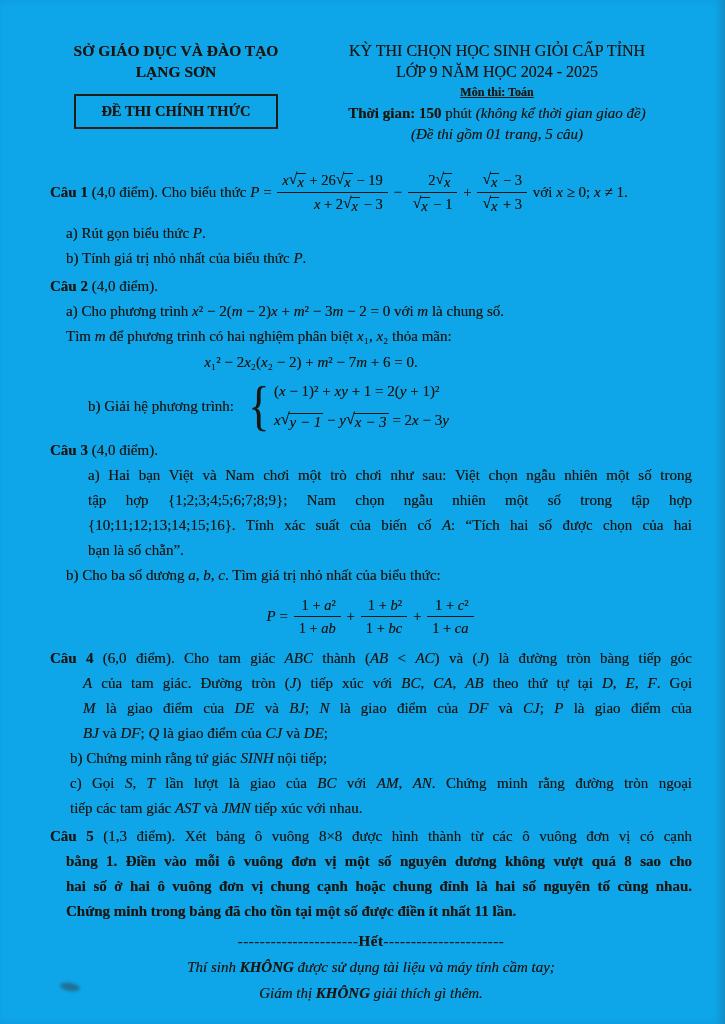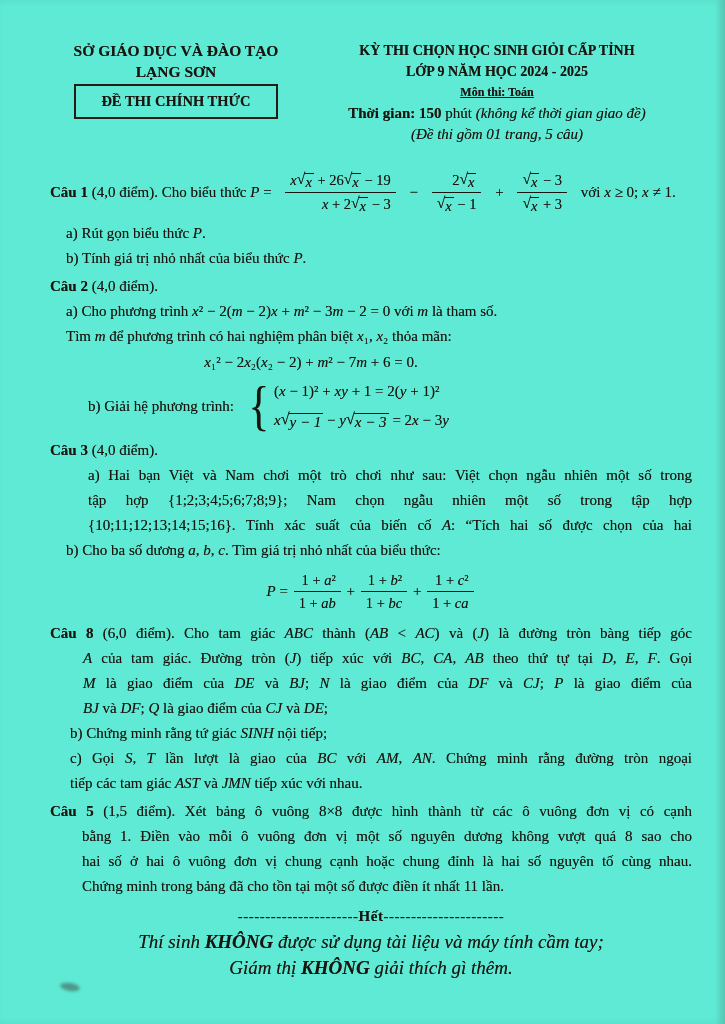--- a/index.html
+++ b/index.html
@@ -1,72 +1,72 @@
 <!DOCTYPE html>
 <html lang="vi"><head>
 <meta charset="utf-8">
 <style>
   html,body{margin:0;padding:0;}
   body{background:#e9e9e7;font-family:"Liberation Serif","DejaVu Serif",serif;}
   .page{
     position:relative;width:725px;height:1024px;box-sizing:border-box;
-    background:#5eead4;color:#1a150f;overflow:hidden;
+    background:#0ea5e9;color:#1a150f;overflow:hidden;
     padding:40px 33px 0 50px;
     font-size:15px;line-height:25px;
     text-shadow:0 0 .4px rgba(25,18,10,.55);
     box-shadow:inset -4px 0 8px rgba(0,0,0,.07);
   }
   .bold{font-weight:bold;}
   .it{font-style:italic;}
 
   
   .header{display:flex;}
   .h-left{width:252px;flex:none;text-align:center;}
   .h-left .h-line{font-size:15.5px;font-weight:bold;line-height:21px;}
-  .official-box{display:inline-block;border:2px solid #231d15;padding:8px 25px;margin-top:2px;
+  .official-box{display:inline-block;border:2px solid #231d15;padding:8px 25px;margin-top:12px;
     font-weight:bold;font-size:14.5px;line-height:1;}
   .h-right{flex:1;text-align:center;}
   .h-right .h-line{line-height:21px;}
-  .h-right .big{font-size:14px;font-weight:bold;}
+  .h-right .big{font-size:16px;font-weight:normal;}
   .h-right .sub{font-size:12px;font-weight:bold;text-decoration:underline;}
 
   main{margin-top:20px;}
   .q{margin-bottom:3px;}
   .item{margin-left:16px;}
   .jline{text-align:justify;}
   .stretch{text-align-last:justify;}
   .q4 .cont{margin-left:33px;}
   .q4 .item{margin-left:20px;}
-  .q5 .cont{margin-left:32px;}
+  .q5 .cont{margin-left:16px;font-weight:bold;}
   .q3a{margin-left:38px;}
 
   
   .fline{display:flex;align-items:center;white-space:nowrap;}
   .fline .seg{white-space:pre;flex:none;}
-  .q1-line{height:54px;margin:4px 0 2px;gap:8px;}
+  .q1-line{height:54px;margin:4px 0 2px;}
   .center{justify-content:center;height:52px;margin:2px 0 4px;}
   .frac{flex:none;display:inline-block;text-align:right;font-size:14.5px;line-height:18px;margin:0 2px;}
   .frac .num{display:block;padding:0 5px 2px;white-space:pre;}
   .frac .den{display:block;border-top:1.4px solid #1a150f;padding:2px 5px 0;white-space:pre;}
 
   .sqrt{white-space:nowrap;}
   .rsign{display:inline-block;font-size:1.08em;transform:translateY(-1px);}
   .rad{display:inline-block;border-top:1.35px solid currentColor;line-height:15px;
        padding:1px 2px 0 1px;margin-left:-1px;vertical-align:-2px;}
 
   .center-eq{text-align:center;padding-right:120px;margin:1px 0 2px;white-space:nowrap;}
   .sysline{display:flex;align-items:center;margin-left:38px;margin-top:2px;}
   .system{display:inline-flex;align-items:center;margin-left:12px;}
   .brace{font-size:54px;line-height:56px;display:inline-block;transform:scaleX(.8);margin-right:2px;font-weight:400;}
   .sysrows{display:inline-block;}
   .sysrow{display:block;line-height:29px;white-space:pre;}
 
   
   .hr{text-align:center;margin-top:5px;letter-spacing:.5px;}
-  .note{text-align:center;font-size:19px;line-height:26px;}
+  .note{text-align:center;font-size:15px;line-height:26px;}
 
   
   .scan-edge{position:absolute;top:0;right:0;width:9px;height:100%;
     background:linear-gradient(to right,rgba(0,0,0,0),rgba(60,55,48,.14));pointer-events:none;}
   .smudge{position:absolute;left:60px;top:983px;width:20px;height:8px;background:#3a342c;
     opacity:.45;border-radius:50%;filter:blur(1.6px);transform:rotate(9deg);}
 </style>
 </head>
 <body>
 
@@ -109,41 +109,42 @@
           <span class="den"><span class="sqrt"><span class="rsign">√</span><span class="rad it">x</span></span><span> + 3</span></span>
         </span>
         <span class="seg"><span> với </span><span class="it">x</span><span> ≥ 0; </span><span class="it">x</span><span> ≠ 1.</span></span>
       </div>
       <div class="item"><span>a) Rút gọn biểu thức </span><span class="it">P</span><span>.</span></div>
       <div class="item"><span>b) Tính giá trị nhỏ nhất của biểu thức </span><span class="it">P</span><span>.</span></div>
     </div>
 
     <div class="q">
       <div><span class="bold">Câu 2</span><span> (4,0 điểm).</span></div>
-      <div class="item"><span>a) Cho phương trình </span><span class="it">x</span><span>² − 2(</span><span class="it">m</span><span> − 2)</span><span class="it">x</span><span> + </span><span class="it">m</span><span>² − 3</span><span class="it">m</span><span> − 2 = 0 với </span><span class="it">m</span><span> là tham số.</span></div>
+      <div class="item"><span>a) Cho phương trình </span><span class="it">x</span><span>² − 2(</span><span class="it">m</span><span> − 2)</span><span class="it">x</span><span> + </span><span class="it">m</span><span>² − 3</span><span class="it">m</span><span> − 2 = 0 với </span><span class="it">m</span><span> là chung số.</span></div>
       <div class="item"><span>Tìm </span><span class="it">m</span><span> để phương trình có hai nghiệm phân biệt </span><span class="it">x</span><span>₁, </span><span class="it">x</span><span>₂ thỏa mãn:</span></div>
       <div class="center-eq"><span class="it">x</span><span>₁² − 2</span><span class="it">x</span><span>₂(</span><span class="it">x</span><span>₂ − 2) + </span><span class="it">m</span><span>² − 7</span><span class="it">m</span><span> + 6 = 0.</span></div>
       <div class="sysline">
         <span class="seg"><span>b) Giải hệ phương trình:</span></span>
         <span class="system">
           <span class="brace">{</span>
           <span class="sysrows">
             <span class="sysrow"><span>(</span><span class="it">x</span><span> − 1)² + </span><span class="it">xy</span><span> + 1 = 2(</span><span class="it">y</span><span> + 1)²</span></span>
             <span class="sysrow"><span class="it">x</span><span class="sqrt"><span class="rsign">√</span><span class="rad it">y − 1</span></span><span> − </span><span class="it">y</span><span class="sqrt"><span class="rsign">√</span><span class="rad it">x − 3</span></span><span> = 2</span><span class="it">x</span><span> − 3</span><span class="it">y</span></span>
           </span>
         </span>
       </div>
     </div>
 
     <div class="q">
       <div><span class="bold">Câu 3</span><span> (4,0 điểm).</span></div>
       <div class="q3a">
         <div class="jline stretch"><span>a) Hai bạn Việt và Nam chơi một trò chơi như sau: Việt chọn ngẫu nhiên một số trong</span></div>
         <div class="jline stretch"><span>tập hợp </span><span>{1;2;3;4;5;6;7;8;9}</span><span>; Nam chọn ngẫu nhiên một số trong tập hợp</span></div>
         <div class="jline stretch"><span>{10;11;12;13;14;15;16}</span><span>. Tính xác suất của biến cố </span><span class="it">A</span><span>: “Tích hai số được chọn của hai</span></div>
+        <div><span>bạn là số chẵn”.</span></div>
       </div>
       <div class="item"><span>b) Cho ba số dương </span><span class="it">a</span><span>, </span><span class="it">b</span><span>, </span><span class="it">c</span><span>. Tìm giá trị nhỏ nhất của biểu thức:</span></div>
       <div class="fline center">
         <span class="seg"><span class="it">P</span><span> = </span></span>
         <span class="frac">
           <span class="num"><span>1 + </span><span class="it">a</span><span>²</span></span>
           <span class="den"><span>1 + </span><span class="it">ab</span></span>
         </span>
         <span class="seg"><span> + </span></span>
         <span class="frac">
@@ -152,31 +153,31 @@
         </span>
         <span class="seg"><span> + </span></span>
         <span class="frac">
           <span class="num"><span>1 + </span><span class="it">c</span><span>²</span></span>
           <span class="den"><span>1 + </span><span class="it">ca</span></span>
         </span>
       </div>
     </div>
 
     <div class="q q4">
-      <div class="jline stretch"><span class="bold">Câu 8</span><span> (6,0 điểm). Cho tam giác </span><span class="it">ABC</span><span> thành (</span><span class="it">AB</span><span> &lt; </span><span class="it">AC</span><span>) và (</span><span class="it">J</span><span>) là đường tròn bàng tiếp góc</span></div>
+      <div class="jline stretch"><span class="bold">Câu 4</span><span> (6,0 điểm). Cho tam giác </span><span class="it">ABC</span><span> thành (</span><span class="it">AB</span><span> &lt; </span><span class="it">AC</span><span>) và (</span><span class="it">J</span><span>) là đường tròn bàng tiếp góc</span></div>
       <div class="jline stretch cont"><span class="it">A</span><span> của tam giác. Đường tròn (</span><span class="it">J</span><span>) tiếp xúc với </span><span class="it">BC</span><span>, </span><span class="it">CA</span><span>, </span><span class="it">AB</span><span> theo thứ tự tại </span><span class="it">D</span><span>, </span><span class="it">E</span><span>, </span><span class="it">F</span><span>. Gọi</span></div>
       <div class="jline stretch cont"><span class="it">M</span><span> là giao điểm của </span><span class="it">DE</span><span> và </span><span class="it">BJ</span><span>; </span><span class="it">N</span><span> là giao điểm của </span><span class="it">DF</span><span> và </span><span class="it">CJ</span><span>; </span><span class="it">P</span><span> là giao điểm của</span></div>
       <div class="cont"><span class="it">BJ</span><span> và </span><span class="it">DF</span><span>; </span><span class="it">Q</span><span> là giao điểm của </span><span class="it">CJ</span><span> và </span><span class="it">DE</span><span>;</span></div>
       <div class="item"><span>b) Chứng minh rằng tứ giác </span><span class="it">SINH</span><span> nội tiếp;</span></div>
       <div class="item jline stretch"><span>c) Gọi </span><span class="it">S</span><span>, </span><span class="it">T</span><span> lần lượt là giao của </span><span class="it">BC</span><span> với </span><span class="it">AM</span><span>, </span><span class="it">AN</span><span>. Chứng minh rằng đường tròn ngoại</span></div>
       <div class="item"><span>tiếp các tam giác </span><span class="it">AST</span><span> và </span><span class="it">JMN</span><span> tiếp xúc với nhau.</span></div>
     </div>
 
     <div class="q q5">
-      <div class="jline stretch"><span class="bold">Câu 5</span><span> (1,5 điểm). Xét bảng ô vuông 8×8 được hình thành từ các ô vuông đơn vị có cạnh</span></div>
+      <div class="jline stretch"><span class="bold">Câu 5</span><span> (1,3 điểm). Xét bảng ô vuông 8×8 được hình thành từ các ô vuông đơn vị có cạnh</span></div>
       <div class="jline stretch cont"><span>bằng 1. Điền vào mỗi ô vuông đơn vị một số nguyên dương không vượt quá 8 sao cho</span></div>
       <div class="jline stretch cont"><span>hai số ở hai ô vuông đơn vị chung cạnh hoặc chung đỉnh là hai số nguyên tố cùng nhau.</span></div>
       <div class="cont"><span>Chứng minh trong bảng đã cho tồn tại một số được điền ít nhất 11 lần.</span></div>
     </div>
 
     <div class="hr"><span>----------------------</span><span class="bold">Hết</span><span>----------------------</span></div>
     <div class="note"><span class="it">Thí sinh </span><span class="bold it">KHÔNG</span><span class="it"> được sử dụng tài liệu và máy tính cầm tay;</span></div>
     <div class="note"><span class="it">Giám thị </span><span class="bold it">KHÔNG</span><span class="it"> giải thích gì thêm.</span></div>
 
   </main>

